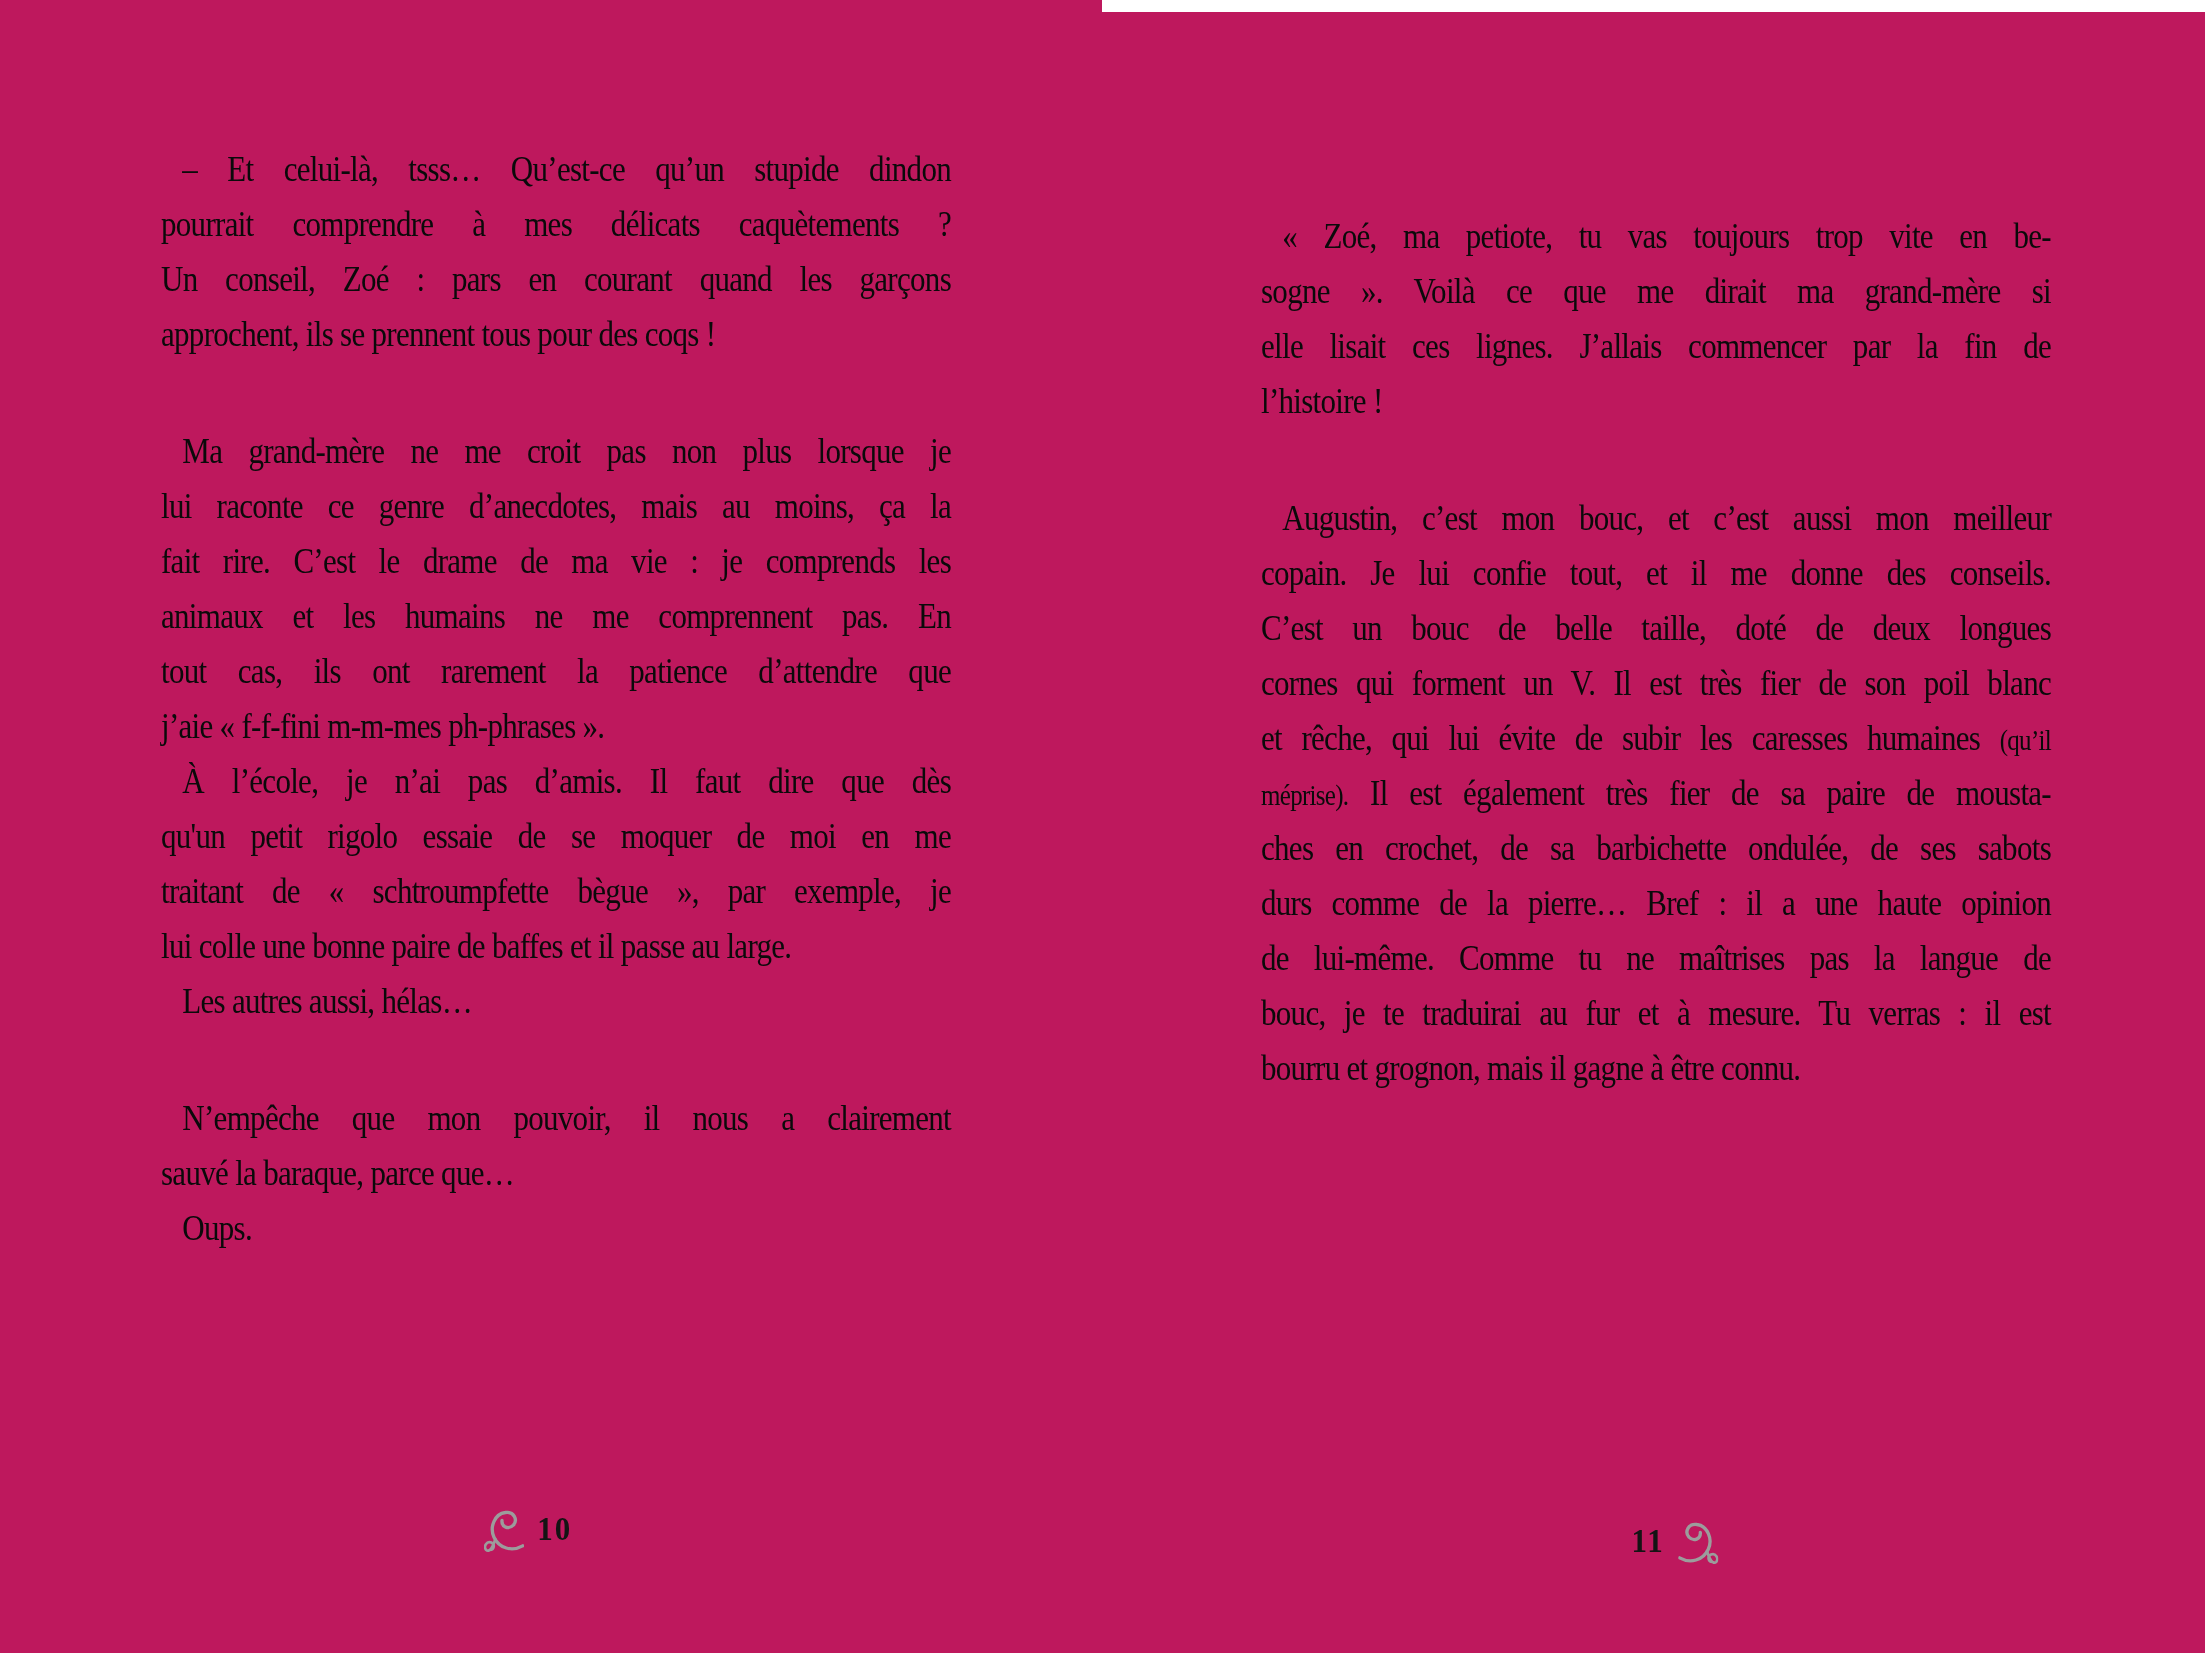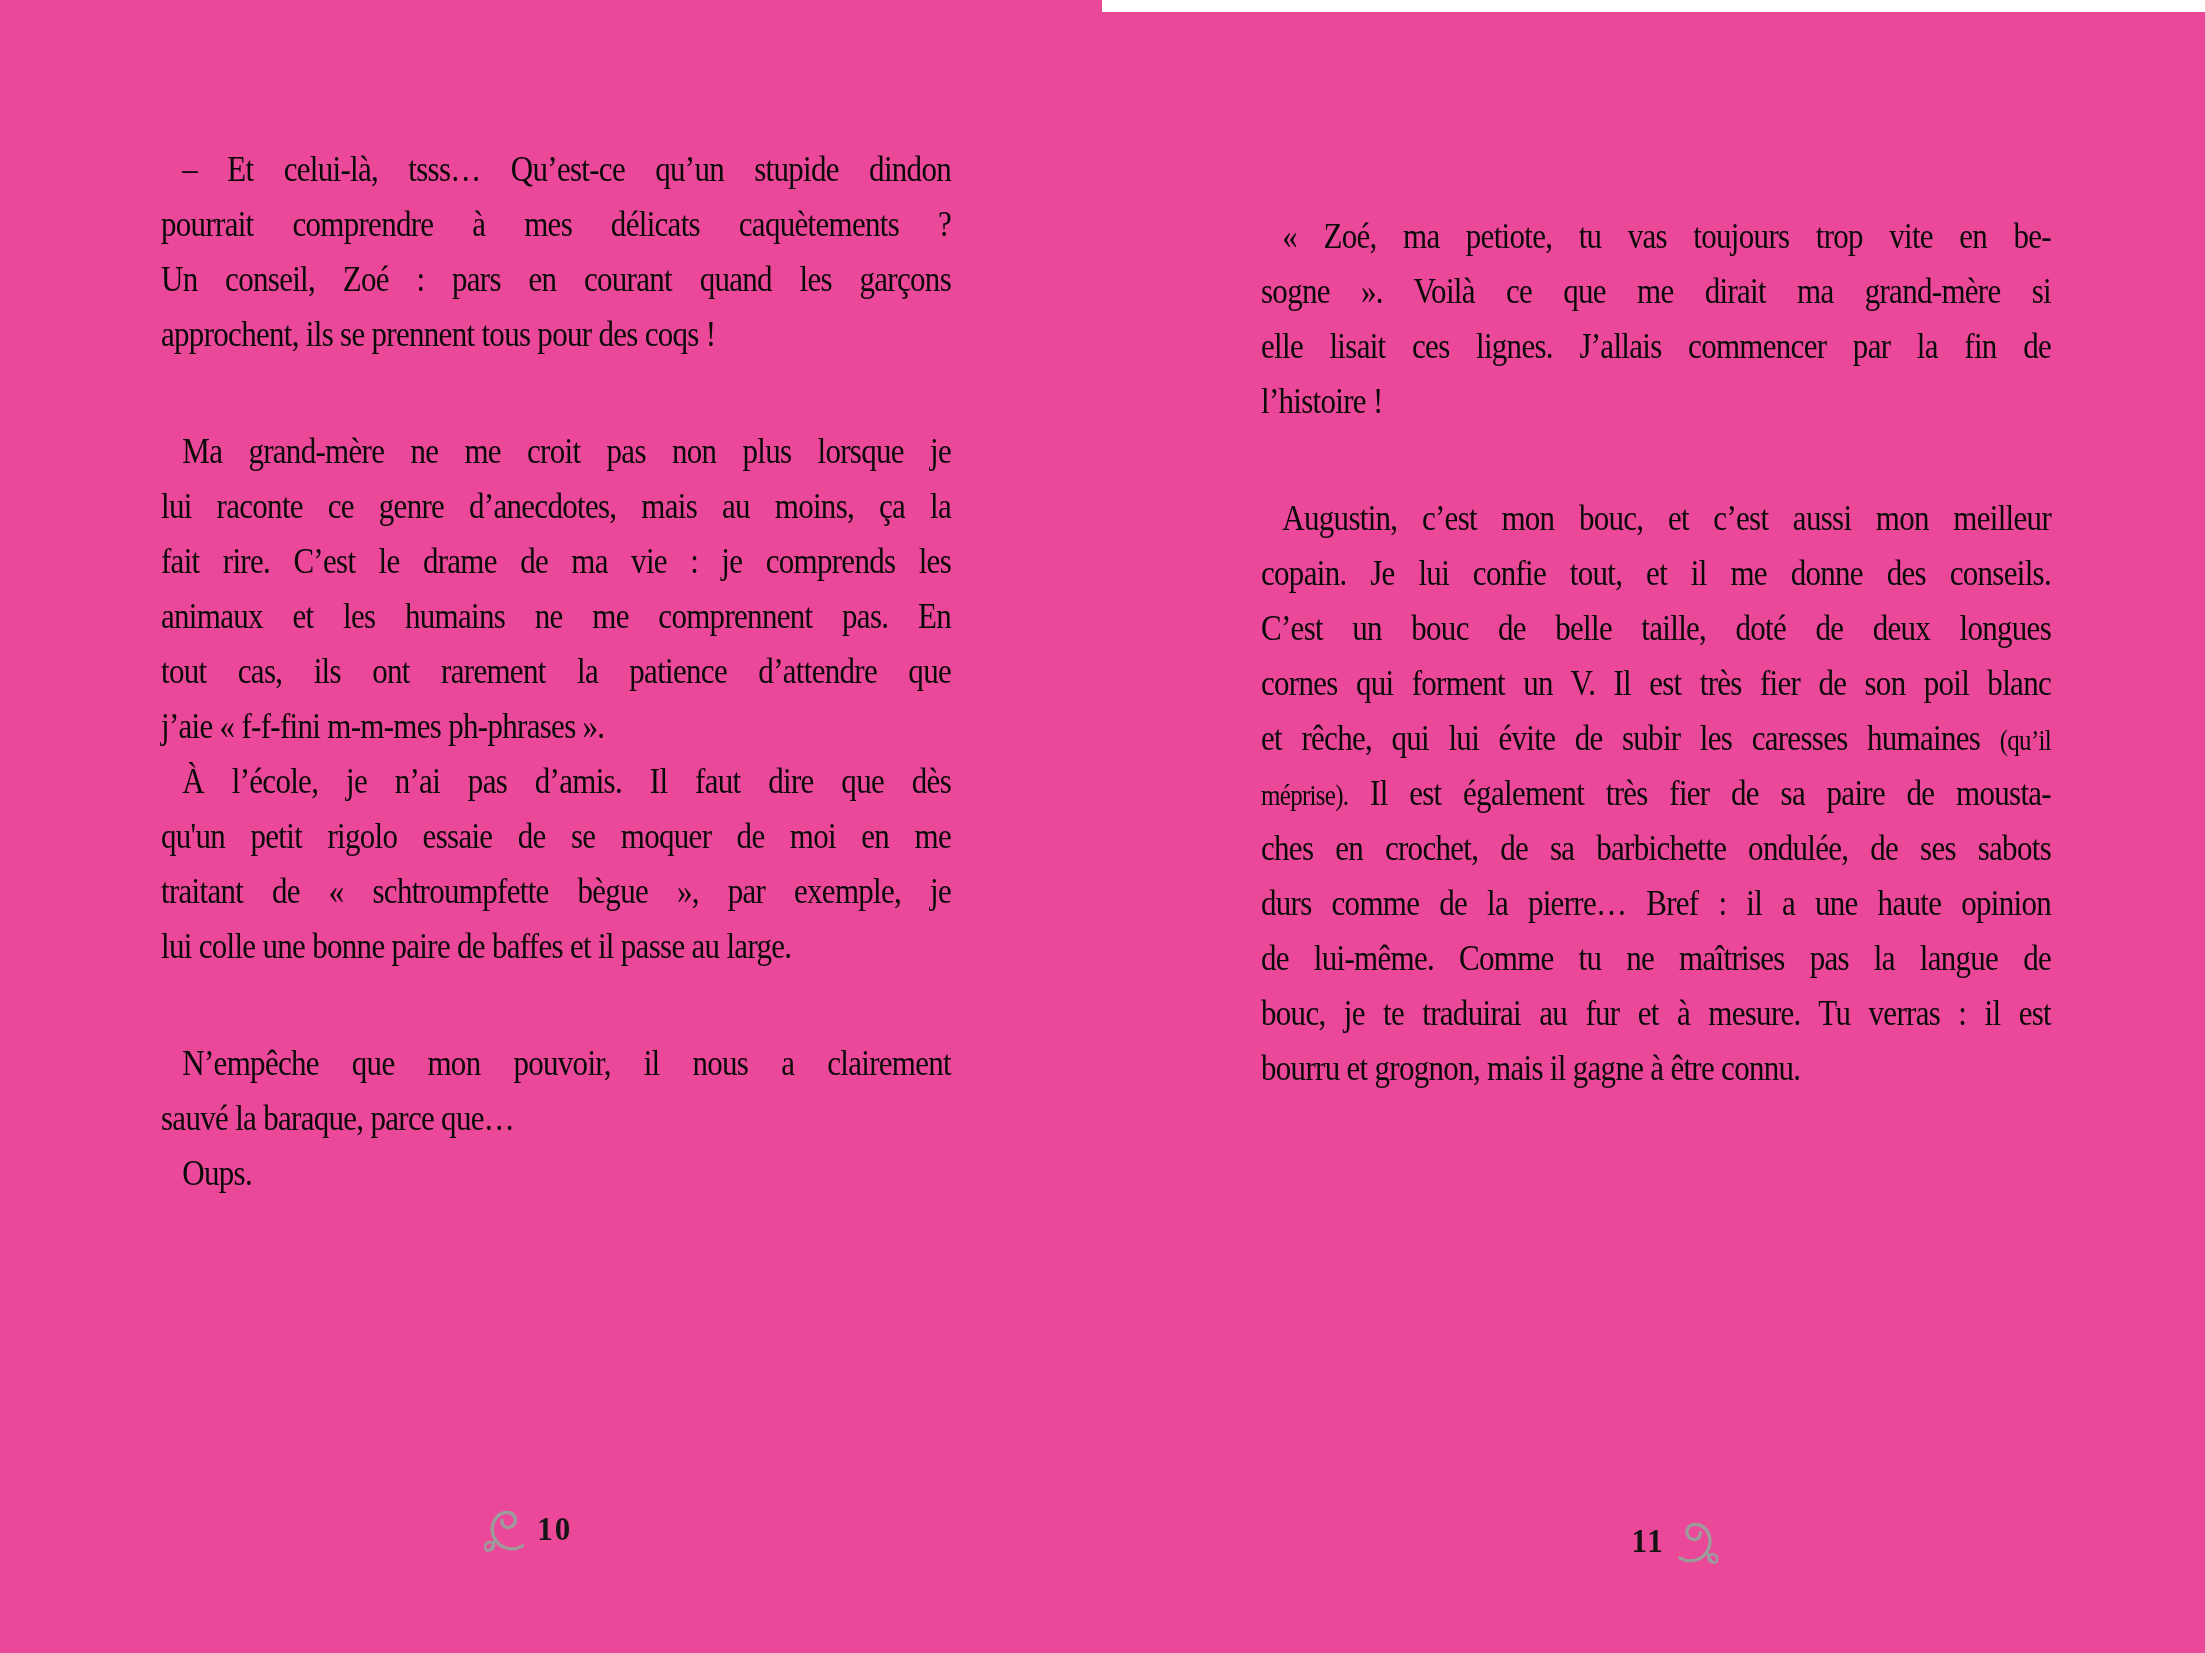--- a/index.html
+++ b/index.html
@@ -17,21 +17,21 @@
   }
   .spread {
     position: absolute;
     inset: 0;
     display: flex;
   }
   .page {
     position: relative;
     width: 1102px;
     height: 1654px;
-    background: #ec4899;
+    background: #be185d;
   }
   .page.right { width: 1103px; margin-top: 12px; }
   .text-area {
     position: absolute;
     top: 0;
     width: 790px;
     box-sizing: border-box;
   }
   .page.left  .text-area { left: 161px; padding-top: 141px; }
   .page.right .text-area { left: 159px; padding-top: 196px; }
@@ -99,20 +99,23 @@
           <div class="line">animaux et les humains ne me comprennent pas. En</div>
           <div class="line">tout cas, ils ont rarement la patience d’attendre que</div>
           <div class="line last">j’aie « f-f-fini m-m-mes ph-phrases ».</div>
         </div>
         <div class="para">
           <div class="line first">À l’école, je n’ai pas d’amis. Il faut dire que dès</div>
           <div class="line">qu'un petit rigolo essaie de se moquer de moi en me</div>
           <div class="line">traitant de « schtroumpfette bègue », par exemple, je</div>
           <div class="line last">lui colle une bonne paire de baffes et il passe au large.</div>
         </div>
+        <div class="para">
+          <div class="line first last">Les autres aussi, hélas…</div>
+        </div>
         <div class="gap"></div>
         <div class="para">
           <div class="line first">N’empêche que mon pouvoir, il nous a clairement</div>
           <div class="line last">sauvé la baraque, parce que…</div>
         </div>
         <div class="para">
           <div class="line first last">Oups.</div>
         </div>
       </div>
     <div class="footer">

